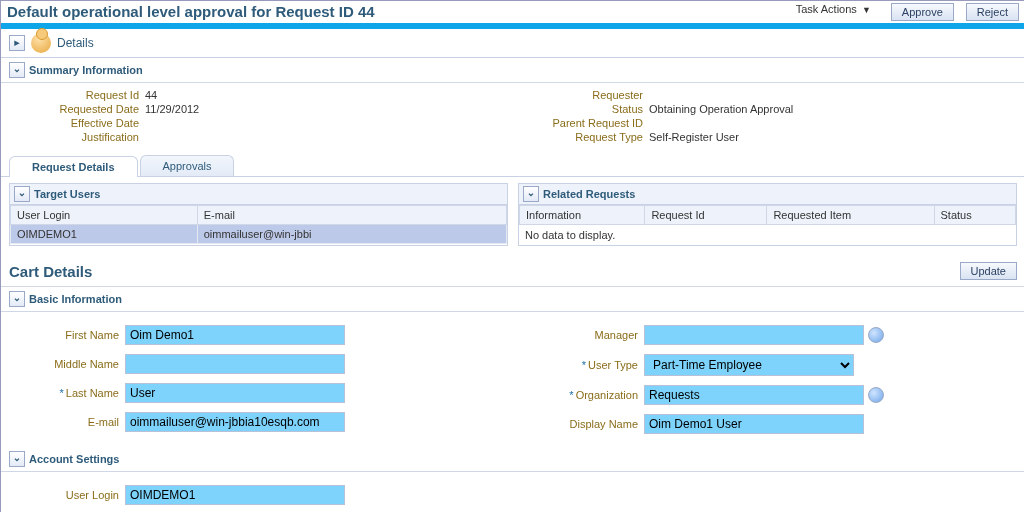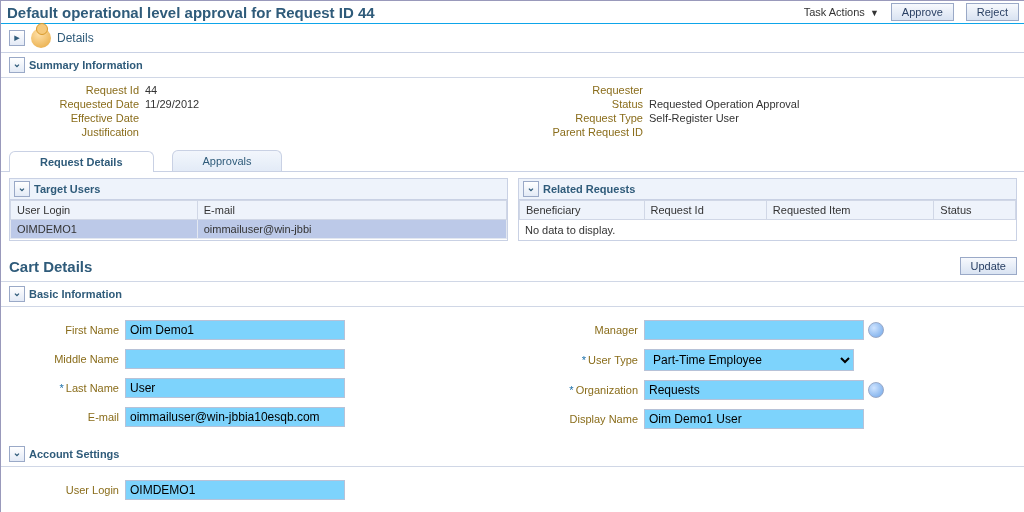--- a/index.html
+++ b/index.html
@@ -1,35 +1,35 @@
 <!DOCTYPE html>
 <html><head>
 <meta charset="utf-8">
 <style>
 html,body{margin:0;padding:0;font-family:Tahoma,Arial,sans-serif;font-size:11px;color:#333;background:#fff}
 body{width:1024px;height:512px;overflow:hidden;border:1px solid #99b}
-.header-row{display:flex;align-items:center;border-bottom:1px solid #0ea5e9;padding:2px 6px}
+.header-row{display:flex;border-bottom:6px solid #0ea5e9;padding:2px 6px}
 .page-title{color:#2f5b7a;font-size:15px;font-weight:bold;flex:1}
-.task-actions{color:#333;cursor:pointer}
+.task-actions{color:#333;margin-right:8px;cursor:pointer}
 .task-actions .caret{font-size:9px;margin-left:2px}
 .btn{background:linear-gradient(#f7f9fd,#d9e3f2);border:1px solid #9aa9c7;padding:2px 10px;margin-left:12px;cursor:pointer;font-size:11px;color:#2a4064}
 .details-bar{display:flex;align-items:center;padding:4px 8px;border-bottom:1px solid #c9d1e4}
 .details-disclose{width:14px;height:14px;border:1px solid #9aa9c7;background:linear-gradient(#fff,#e3eaf6);margin-right:6px;text-align:center;line-height:12px;color:#2f5b7a;cursor:pointer}
 .user-icon{width:20px;height:20px;border-radius:50%;background:radial-gradient(circle at 40% 30%,#ffe0a8,#e6a73d);margin-right:6px;position:relative}
 .user-icon:before{content:"";position:absolute;top:-5px;left:5px;width:10px;height:10px;border-radius:50%;background:#f6c97b;border:1px solid #d99b2e}
 .details-title{color:#2f5b7a;font-weight:normal;font-size:12px}
 .section-head{color:#2f5b7a;font-weight:bold;padding:4px 8px;border-bottom:1px solid #d0d7e6;display:flex;align-items:center}
 .disclose{width:14px;height:14px;border:1px solid #9aa9c7;background:linear-gradient(#fff,#e3eaf6);margin-right:4px;text-align:center;line-height:12px;color:#2f5b7a;font-size:10px;cursor:pointer}
 .summary{display:flex;padding:4px 8px}
 .summary-col{flex:1}
 .kv{display:flex;margin:2px 0}
 .kv .k{width:130px;text-align:right;color:#8a6d1b;margin-right:6px}
 .kv .v{color:#333}
 .tabs{display:flex;align-items:flex-end;border-bottom:1px solid #c9d1e4;padding-left:8px;margin-top:6px}
-.tab{padding:4px 30px;border:1px solid #c9d1e4;border-bottom:none;border-top-left-radius:6px;border-top-right-radius:6px;margin-right:18px;background:linear-gradient(#f2f6fc,#e3ebf7);color:#2f5b7a;cursor:pointer}
+.tab{padding:4px 22px;border:1px solid #c9d1e4;border-bottom:none;border-top-left-radius:6px;border-top-right-radius:6px;margin-right:2px;background:linear-gradient(#f2f6fc,#e3ebf7);color:#2f5b7a;cursor:pointer}
 .tab.active{background:#fff;font-weight:bold;position:relative;top:1px}
 .panels{display:flex;gap:10px;padding:6px 8px}
 .panel{flex:1;border:1px solid #c9d1e4}
 .panel-head{display:flex;align-items:center;color:#2f5b7a;font-weight:bold;background:#eef3fb;border-bottom:1px solid #c9d1e4;padding:2px 4px}
 table.grid{width:100%;border-collapse:collapse}
 table.grid th{background:#eef3fb;text-align:left;font-weight:normal;color:#333;border:1px solid #d0d7e6;padding:3px 6px}
 table.grid td{border:1px solid #e3e8f1;padding:3px 6px}
 tr.selected td{background:#bcc9e8}
 .empty-note{padding:4px 6px;color:#333}
 .cart-row{display:flex;align-items:flex-end;padding:6px 8px;margin-top:4px}
@@ -86,29 +86,29 @@
         <div class="v"></div>
       </div>
   </div>
   <div class="summary-col">
     <div class="kv">
         <div class="k">Requester</div>
         <div class="v"></div>
       </div>
     <div class="kv">
         <div class="k">Status</div>
-        <div class="v">Requested Operation Approval</div>
+        <div class="v">Obtaining Operation Approval</div>
+      </div>
+    <div class="kv">
+        <div class="k">Parent Request ID</div>
+        <div class="v"></div>
       </div>
     <div class="kv">
         <div class="k">Request Type</div>
         <div class="v">Self-Register User</div>
-      </div>
-    <div class="kv">
-        <div class="k">Parent Request ID</div>
-        <div class="v"></div>
       </div>
   </div>
 </div>
 
 <div class="tabs">
   <div class="tab active">Request Details</div>
   <div class="tab">Approvals</div>
 </div>
 
 <div class="panels">
@@ -131,21 +131,21 @@
       </table>
   </div>
   <div class="panel">
     <div class="panel-head">
         <div class="disclose">⌄</div>
         <span>Related Requests</span>
       </div>
     <table class="grid">
       <tbody>
           <tr>
-        <th>Beneficiary</th>
+        <th>Information</th>
         <th>Request Id</th>
         <th>Requested Item</th>
         <th>Status</th>
       </tr>
     </tbody>
       </table>
     <div class="empty-note">No data to display.</div>
   </div>
 </div>
 

